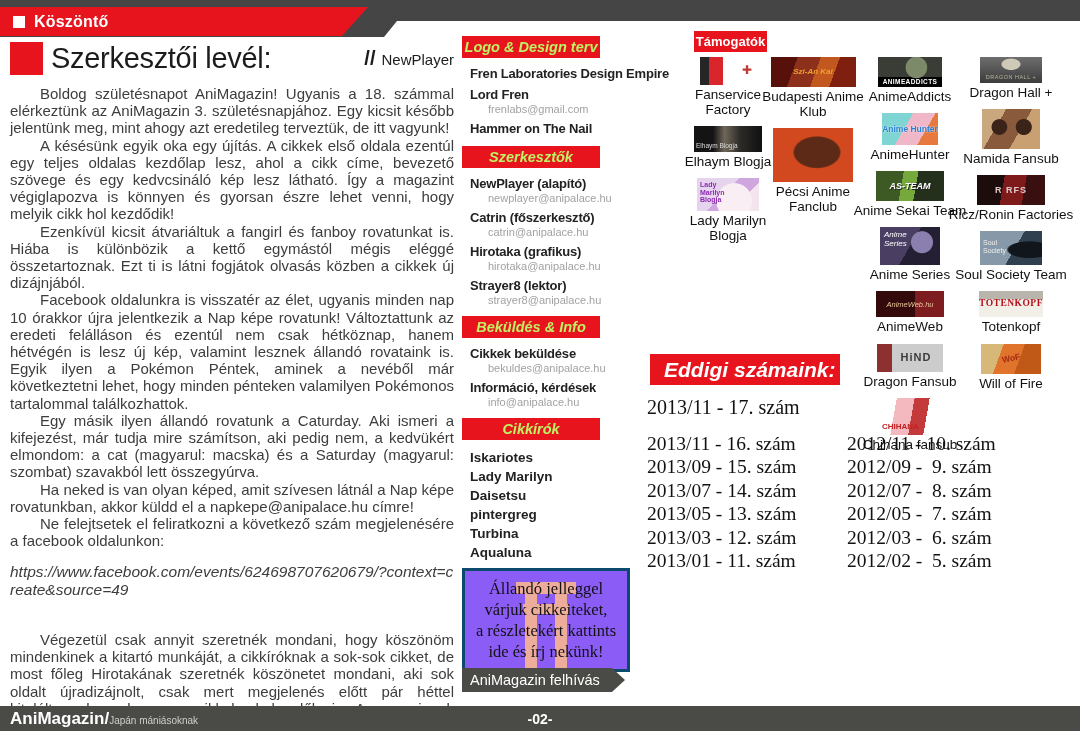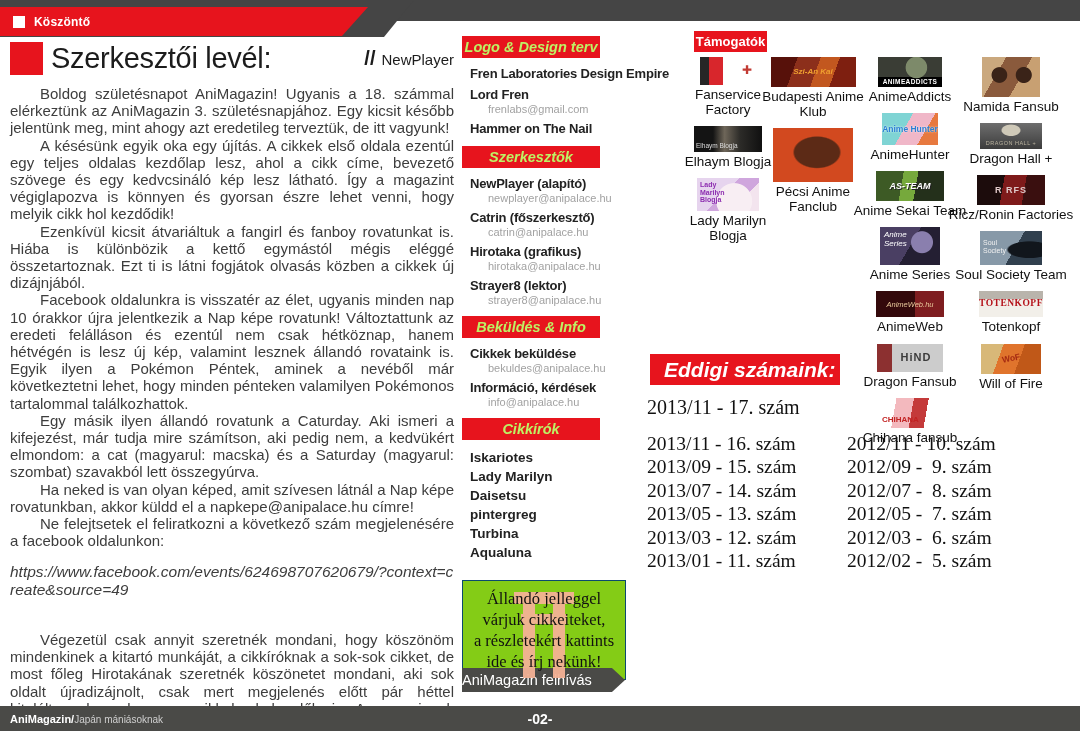--- a/index.html
+++ b/index.html
@@ -8,21 +8,21 @@
     background:#ffffff;font-family:"Liberation Sans",sans-serif;
   }
   
   .top-band{position:absolute;top:0;left:0;width:1080px;height:21px;background:#454545;}
   .top-band-left{position:absolute;top:0;left:0;width:414px;height:37px;background:#454545;
     clip-path:polygon(0 0,100% 0,calc(100% - 30px) 100%,0 100%);}
   .kszn-bar{position:absolute;top:7px;left:0;width:368px;height:29px;background:#e7141d;
     clip-path:polygon(0 0,100% 0,calc(100% - 26px) 100%,0 100%);
     display:flex;align-items:center;padding-left:13px;box-sizing:border-box;}
   .kszn-square{width:12px;height:12px;background:#fff;margin-right:9px;flex:none;}
-  .kszn-title{color:#fff;font-size:12px;font-weight:bold;letter-spacing:.2px;}
+  .kszn-title{color:#fff;font-size:16px;font-weight:bold;letter-spacing:.2px;}
   
   .article-head{position:absolute;left:10px;top:42px;width:444px;display:flex;align-items:center;}
   .title-square{width:33px;height:33px;background:#e7141d;flex:none;}
   .article-title{font-size:29px;color:#1c1c1c;margin-left:8px;letter-spacing:-.3px;}
   .article-author{margin-left:auto;display:flex;align-items:baseline;}
   .author-slashes{font-size:20px;font-weight:bold;color:#1c1c1c;margin-right:6px;}
   .author-name{font-size:15px;color:#1c1c1c;}
   .article-body{position:absolute;left:10px;top:85px;width:444px;}
   .article-body p{margin:0;font-size:15px;line-height:17.2px;color:#3d3d3d;text-align:justify;}
   .article-body p[data-cls="indent"]{text-indent:30px;}
@@ -34,31 +34,31 @@
     font-size:14.5px;display:flex;align-items:center;justify-content:center;}
   .red-banner.mt{margin-top:10px;}
   .entry{margin-top:6px;padding-left:8px;}
   .entry:first-of-type{margin-top:8px;}
   .ename{font-size:13px;font-weight:bold;color:#222;white-space:nowrap;letter-spacing:-.2px;}
   .eemail{font-size:11px;color:#a2a2a2;padding-left:18px;margin-top:1px;white-space:nowrap;}
   .writers{margin-top:8px;padding-left:8px;}
   .writer{font-size:13.5px;font-weight:600;color:#222;line-height:19px;}
   
   .callout{position:absolute;left:462px;top:568px;width:164px;height:127px;}
-  .callout-box{position:absolute;left:0;top:12px;width:162px;height:98px;border:1px solid #0c4a6e;background:#84cc16;overflow:hidden;}
+  .callout-box{position:absolute;left:0;top:0;width:162px;height:98px;border:3px solid #0c4a6e;background:#8b5cf6;overflow:hidden;}
   .callout-text{position:relative;z-index:2;padding-top:7px;text-align:center;
     font-family:"Liberation Serif",serif;font-size:16.5px;line-height:21px;color:#111;}
   .watermark{position:absolute;z-index:1;left:50%;top:54px;transform:translate(-50%,-50%);width:74px;height:86px;opacity:.95;}
   .watermark .wm-h1{position:absolute;left:7px;top:0;width:60px;height:12px;background:#f4b296;}
   .watermark .wm-h2{position:absolute;left:14px;top:22px;width:46px;height:10px;background:#f4b296;}
   .watermark .wm-v1{position:absolute;left:16px;top:6px;width:12px;height:80px;background:#f4b296;}
   .watermark .wm-v2{position:absolute;right:16px;top:6px;width:12px;height:80px;background:#f4b296;}
   .callout-banner{position:absolute;left:0;top:100px;width:163px;height:24px;background:#4a4a47;
     clip-path:polygon(0 0,92% 0,100% 50%,92% 100%,0 100%);
-    display:flex;align-items:center;color:#fff;font-size:14.5px;box-sizing:border-box;}
+    display:flex;align-items:center;color:#fff;font-size:14.5px;padding-left:8px;box-sizing:border-box;}
   
   .sup-label{position:absolute;left:694px;top:31px;width:73px;height:21px;background:#e7141d;color:#fff;
     font-size:13px;font-weight:bold;display:flex;align-items:center;justify-content:center;}
   .sup-col{position:absolute;top:57px;display:flex;flex-direction:column;align-items:center;}
   .sup-col1{left:688px;width:80px;}
   .sup-col2{left:768px;width:90px;}
   .sup-col3{left:862px;width:96px;}
   .sup-col4{left:958px;width:106px;}
   .sup-item{margin-bottom:9px;width:100%;}
   .cap{font-size:13.5px;color:#111;text-align:center;line-height:1.12;width:120%;margin-left:-10%;margin-top:2px;}
@@ -91,21 +91,21 @@
     linear-gradient(100deg,#3d5a25 0 38%,#76a93c 38% 58%,#24301b 58%);}
   .logo[data-variant="anime-sekai-team"] .lt{font-style:italic;font-weight:bold;font-size:9px;text-shadow:1px 1px 0 #222;}
   .logo[data-variant="anime-series"]{width:60px;height:38px;background:
     radial-gradient(circle at 70% 40%,#8a7fae 0 22%,transparent 24%),
     linear-gradient(120deg,#4a3f63 0 50%,#241f33 50%);}
   .logo[data-variant="anime-series"] .lt{position:absolute;left:4px;top:4px;white-space:normal;text-align:left;width:34px;font-size:8px;font-style:italic;}
   .logo[data-variant="animeweb"]{width:68px;height:26px;background:linear-gradient(90deg,#33090b 0 58%,#7e1d20 58%);}
   .logo[data-variant="animeweb"] .lt{color:#e8c89a;font-size:7.5px;font-style:italic;}
   .logo[data-variant="behind-fansub"]{width:66px;height:28px;background:linear-gradient(90deg,#8c3030 0 22%,#cccccc 22%);}
   .logo[data-variant="behind-fansub"] .lt{color:#3c3c3c;font-weight:bold;font-size:11px;margin-left:12px;letter-spacing:1px;}
-  .logo[data-variant="chihana-fansub"]{width:62px;height:30px;background:
+  .logo[data-variant="chihana-fansub"]{width:62px;height:37px;background:
     linear-gradient(100deg,#ffffff 0 26%,#f3b9be 26% 52%,#c43a3a 52% 74%,#ffffff 74%); text-align: center;}
   .logo[data-variant="chihana-fansub"] .lt{position:absolute;left:3px;bottom:3px;color:#c22222;font-weight:bold;font-size:8px;}
   .logo[data-variant="dragon-hall"]{width:62px;height:26px;background:
     radial-gradient(ellipse at 50% 28%,#cfc9b8 0 20%,transparent 23%),
     linear-gradient(#6e6e6e,#3c3c3c);}
   .logo[data-variant="dragon-hall"] .lt{position:absolute;bottom:2px;left:0;right:0;text-align:center;color:#b9b29e;font-size:5.5px;letter-spacing:.5px;}
   .logo[data-variant="namida-fansub"]{width:58px;height:40px;background:
     radial-gradient(circle at 30% 45%,#3a2318 0 16%,transparent 18%),
     radial-gradient(circle at 72% 45%,#3a2318 0 16%,transparent 18%),
     linear-gradient(120deg,#caa87e 0 30%,#8a5a3c 30% 62%,#c8a072 62%);}
@@ -129,21 +129,21 @@
     color:#fff;font-style:italic;font-weight:bold;font-size:21px;}
   .issue-latest{position:absolute;left:647px;top:396px;font-family:"Liberation Serif",serif;font-size:20px;color:#111;white-space:pre;}
   .issue-col{position:absolute;top:432px;font-family:"Liberation Serif",serif;font-size:19.5px;color:#111;}
   .issue-col1{left:647px;}
   .issue-col2{left:847px;}
   .issue{line-height:23.4px;white-space:pre;}
   
   .footer{position:absolute;left:0;top:706px;width:1080px;height:25px;background:#4a4a47;
     display:flex;align-items:center;}
   .footer-brand{display:flex;align-items:baseline;padding-left:10px;}
-  .footer-title{color:#fff;font-weight:bold;font-size:11px;}
+  .footer-title{color:#fff;font-weight:bold;font-size:17px;}
   .footer-tagline{color:#cfcfcf;font-size:10px;}
   .footer-page{position:absolute;left:50%;transform:translateX(-50%);color:#fff;font-weight:bold;font-size:14px;}
 </style>
 </head>
 <body>
 
 <div class="top-band"></div>
 <div class="top-band-left"></div>
 <div class="kszn-bar">
   <span class="kszn-square"></span>
@@ -360,31 +360,31 @@
     <div class="sup-item">
       <div class="logo" data-variant="chihana-fansub">
         <span class="lt">CHIHANA</span>
       </div>
       <div class="cap">Chihana fansub</div>
     </div>
   </div>
 <div class="sup-col sup-col4">
 
     <div class="sup-item">
+      <div class="logo" data-variant="dragon-hall">
+        <span class="lt">DRAGON HALL +</span>
+      </div>
+      <div class="cap">Dragon Hall +</div>
+    </div>
+
+    <div class="sup-item">
       <div class="logo" data-variant="namida-fansub">
         <span class="lt"></span>
       </div>
       <div class="cap">Namida Fansub</div>
-    </div>
-
-    <div class="sup-item">
-      <div class="logo" data-variant="dragon-hall">
-        <span class="lt">DRAGON HALL +</span>
-      </div>
-      <div class="cap">Dragon Hall +</div>
     </div>
 
     <div class="sup-item">
       <div class="logo" data-variant="ricz-ronin">
         <span class="lt">R RFS</span>
       </div>
       <div class="cap">Ricz/Ronin Factories</div>
     </div>
 
     <div class="sup-item">

